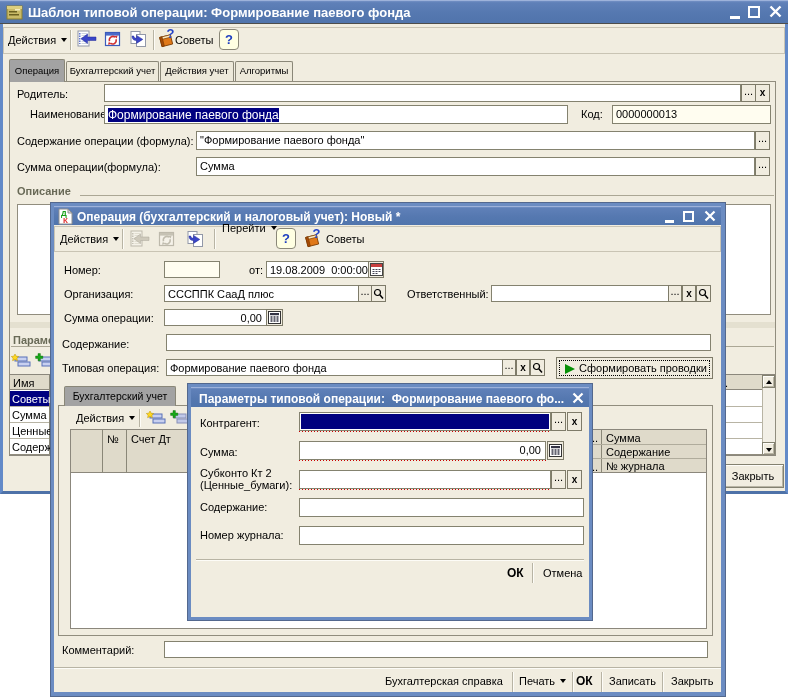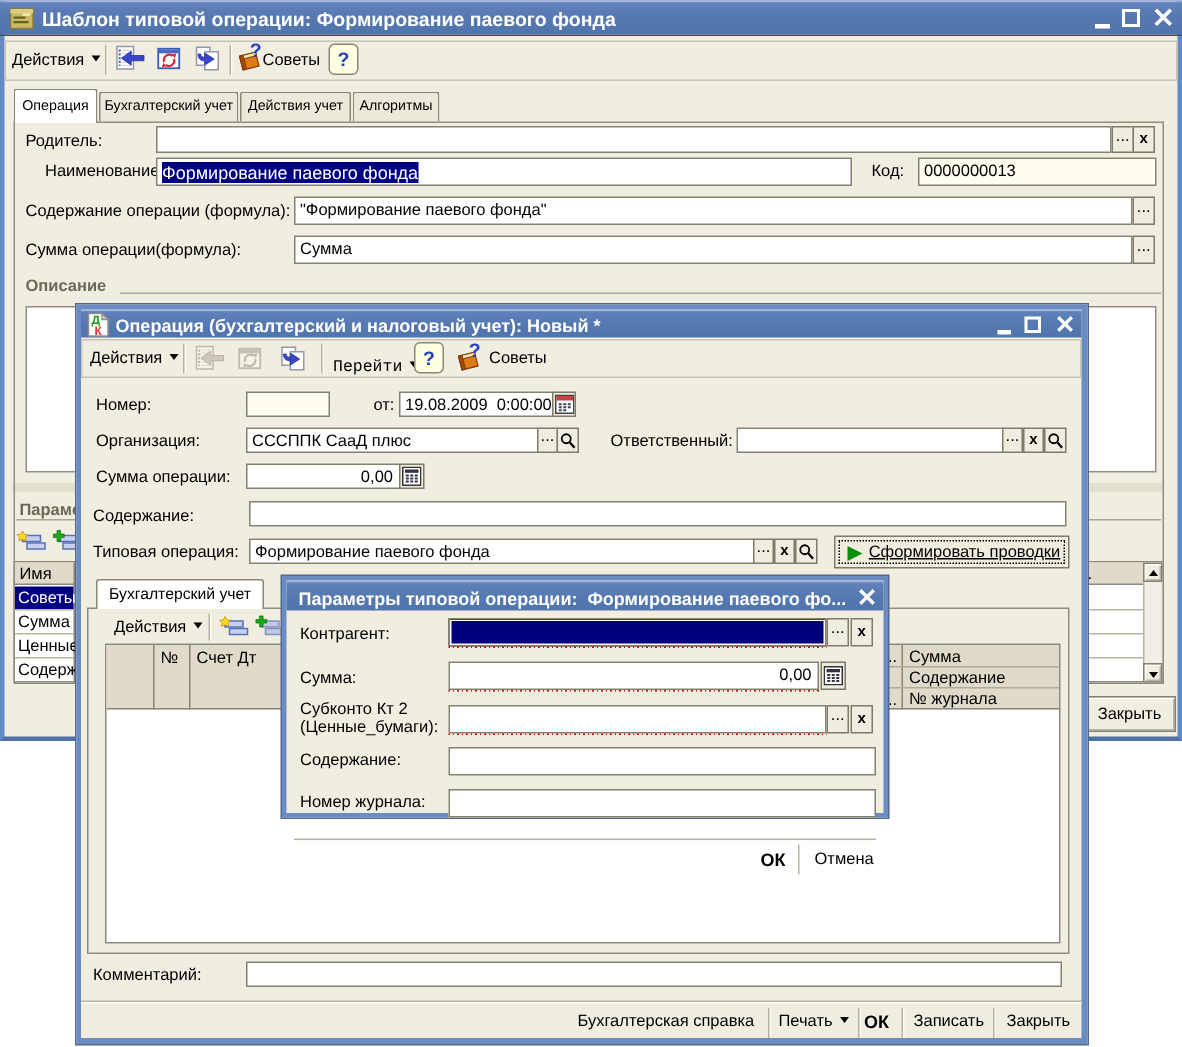--- a/index.html
+++ b/index.html
@@ -16,21 +16,21 @@
 .sbtn{position:absolute;background:#F0ECDF;border:1px solid #7E7B69;color:#000;
   text-align:center;overflow:hidden;}
 .xg{font-weight:bold;font-size:10px;}
 .grp{font-weight:bold;color:#696A57;}
 .grpline{position:absolute;height:1px;background:#ABA795;}
 .tbbox{position:absolute;border:1px solid #C9C4B4;}
 .tsep{position:absolute;width:2px;border-left:1px solid #B8B4A4;border-right:1px solid #FDFCF7;}
 .ddbtn{position:absolute;white-space:nowrap;}
 .arr{display:inline-block;width:0;height:0;border-left:3.5px solid transparent;
   border-right:3.5px solid transparent;border-top:4px solid #000;vertical-align:2px;margin-left:5px;}
-.tab{position:absolute;background:#ffffff;border:1px solid #8A8778;border-bottom:none;
+.tab{position:absolute;background:#a3a3a3;border:1px solid #8A8778;border-bottom:none;
   border-radius:2px 2px 0 0;text-align:center;white-space:nowrap;overflow:hidden;font-size:9.5px;}
 .hline{position:absolute;height:1px;background:#8A8778;}
 .vline{position:absolute;width:1px;background:#8A8778;}
 .qbtn{position:absolute;background:#FFFFE2;border:1px solid #8A8778;border-radius:4px;
   color:#2040C0;font-weight:bold;text-align:center;}
 .btn3d{position:absolute;background:#F1EDE0;border:1px solid #838170;
   box-shadow:inset 1px 1px 0 #FEFDF9,inset -1px -1px 0 #B9B5A5;text-align:center;}
 .reddots{position:absolute;height:1px;
   background:repeating-linear-gradient(90deg,#C00 0 1px,transparent 1px 3px);}
 </style></head>
@@ -188,21 +188,21 @@
    <path d="M12.6 8.6 l1 -3 l-3.2 .7 Z" fill="#C0BCAE"></path>
    <path d="M12 9.2 a3.6 3.6 0 0 1 -5.6 4" stroke="#C0BCAE" stroke-width="1.5" fill="none"></path>
    <path d="M4.9 11.8 l-1 3 l3.2 -.7 Z" fill="#C0BCAE"></path>
  </svg>
  <svg class="abs" style="left:132px;top:24px;" width="18" height="18" viewBox="0 0 18 18">
    <rect x="2" y="1.5" width="9" height="12" fill="#fff" stroke="#9298A8"></rect>
    <rect x="7.5" y="4.5" width="9" height="12" fill="#fff" stroke="#9298A8"></rect>
    <path d="M3 6 C3 9.2 4.8 10.6 7.6 10.6 L7.6 13.4 L13.8 9.4 L7.6 5.4 L7.6 8.2 C5.6 8.2 4.8 7.4 4.8 6 Z" fill="#3A46C8" stroke="#222A9A" stroke-width="0.5"></path>
  </svg>
  <div class="tsep" style="left:160px;top:23px;height:20px;"></div>
- <div class="ddbtn" style="left:168px;top:33px;font-family:Liberation Mono, monospace;">Перейти<span class="arr"></span></div>
+ <div class="ddbtn" style="left:168px;top:16px;">Перейти<span class="arr"></span></div>
  <div class="qbtn" style="left:222px;top:22px;width:20px;height:21px;font-size:13px;line-height:20px;">?</div>
  <svg class="abs" style="left:249px;top:21px;" width="20" height="22" viewBox="0 0 20 22">
    <g transform="rotate(-14 9 13)">
      <rect x="3.5" y="9" width="11" height="9.5" fill="#E07818" stroke="#7A3A00" stroke-width="0.8"></rect>
      <rect x="3.5" y="9" width="11" height="2.4" fill="#FBE8C0" stroke="#7A3A00" stroke-width="0.6"></rect>
      <rect x="3.5" y="9" width="2.4" height="9.5" fill="#A84A06" stroke="#7A3A00" stroke-width="0.6"></rect>
    </g>
    <text x="9.5" y="11" font-size="13" font-weight="bold" fill="#2343C8" font-family="Liberation Sans">?</text>
  </svg>
  <div class="lbl" style="left:272px;top:27px;">Советы</div>
@@ -256,21 +256,21 @@
    <svg width="11" height="12" viewBox="0 0 11 12" style="margin-top:2px;">
           <circle cx="4.5" cy="4.5" r="3" fill="none" stroke="#000" stroke-width="1.2"></circle>
           <path d="M7 7 L10 10.5" stroke="#000" stroke-width="1.5"></path>
         </svg>
  </div>
  <div class="sbtn" style="left:502px;top:151px;width:157px;height:22px;">
    <div class="abs" style="left:2px;top:2px;right:2px;bottom:2px;border:1px dotted #000;"></div>
    <svg class="abs" style="left:7px;top:5px;" width="12" height="12" viewBox="0 0 12 12">
           <path d="M1 1 L11 6 L1 11 Z" fill="#089008"></path>
         </svg>
-   <span style="line-height:20px;margin-left:17px;text-decoration:underline;">Сформировать проводки</span>
+   <span style="line-height:20px;margin-left:17px;">Сформировать проводки</span>
  </div>
 
  <div class="tab" style="left:10px;top:180px;width:112px;height:20px;padding-top:3px;z-index:3;font-size:10.5px;">Бухгалтерский учет</div>
  <div class="abs" style="left:4px;top:199px;width:655px;height:231px;border:1px solid #918D7E;z-index:2;"></div>
  <div class="ddbtn" style="left:22px;top:206px;z-index:3;">Действия<span class="arr"></span></div>
  <div class="tsep" style="left:85px;top:203px;height:18px;z-index:3;"></div>
  <svg class="abs" style="left:91px;top:203px;z-index:3;" width="21" height="18" viewBox="0 0 21 18">
    <rect x="5" y="5" width="12" height="4" fill="#C8D0F0" stroke="#5870B8"></rect>
    <rect x="8" y="10" width="12" height="4" fill="#C8D0F0" stroke="#5870B8"></rect>
    <path d="M5 2 l1.2 2.2 2.5 .3 -1.8 1.7 .5 2.5 -2.4 -1.2 -2.4 1.2 .5 -2.5 -1.8 -1.7 2.5 -.3 Z" fill="#FFD820" stroke="#B89000" stroke-width="0.5"></path>
@@ -304,21 +304,21 @@
  <div class="tsep" style="left:458px;top:466px;height:20px;"></div>
  <div class="lbl" style="left:465px;top:469px;">Печать<span class="arr"></span></div>
  <div class="tsep" style="left:518px;top:466px;height:20px;"></div>
  <div class="lbl" style="left:522px;top:468px;font-weight:bold;font-size:12px;">ОК</div>
  <div class="tsep" style="left:547px;top:466px;height:20px;"></div>
  <div class="lbl" style="left:555px;top:469px;">Записать</div>
  <div class="tsep" style="left:608px;top:466px;height:20px;"></div>
  <div class="lbl" style="left:617px;top:469px;">Закрыть</div>
 </div>
 
-<div class="win" style="left:188px;top:384px;width:404px;height:161px;z-index:3;
+<div class="win" style="left:188px;top:384px;width:404px;height:236px;z-index:3;
   border:3px solid #6B8CC2;box-shadow:0 0 0 1px #53688E;">
  <div class="titlebar" style="height:20px;font-size:12px;">
    <span class="abs" style="left:8px;top:4px;">Параметры типовой операции:&nbsp; Формирование паевого фо...</span>
    <svg class="abs" style="left:381px;top:4px;" width="12" height="12" viewBox="0 0 12 12">
      <path d="M1.5 1.5 L10.5 10.5 M10.5 1.5 L1.5 10.5" stroke="#fff" stroke-width="2.2"></path>
    </svg>
  </div>
  <div class="lbl" style="left:9px;top:30px;">Контрагент:</div>
  <div class="abs" style="left:108px;top:25px;width:252px;height:19px;background:#00007E;border:1px solid #84826F;box-shadow:inset 0 0 0 1px #fff;"></div>
  <div class="reddots" style="left:108px;top:44px;width:252px;"></div>

